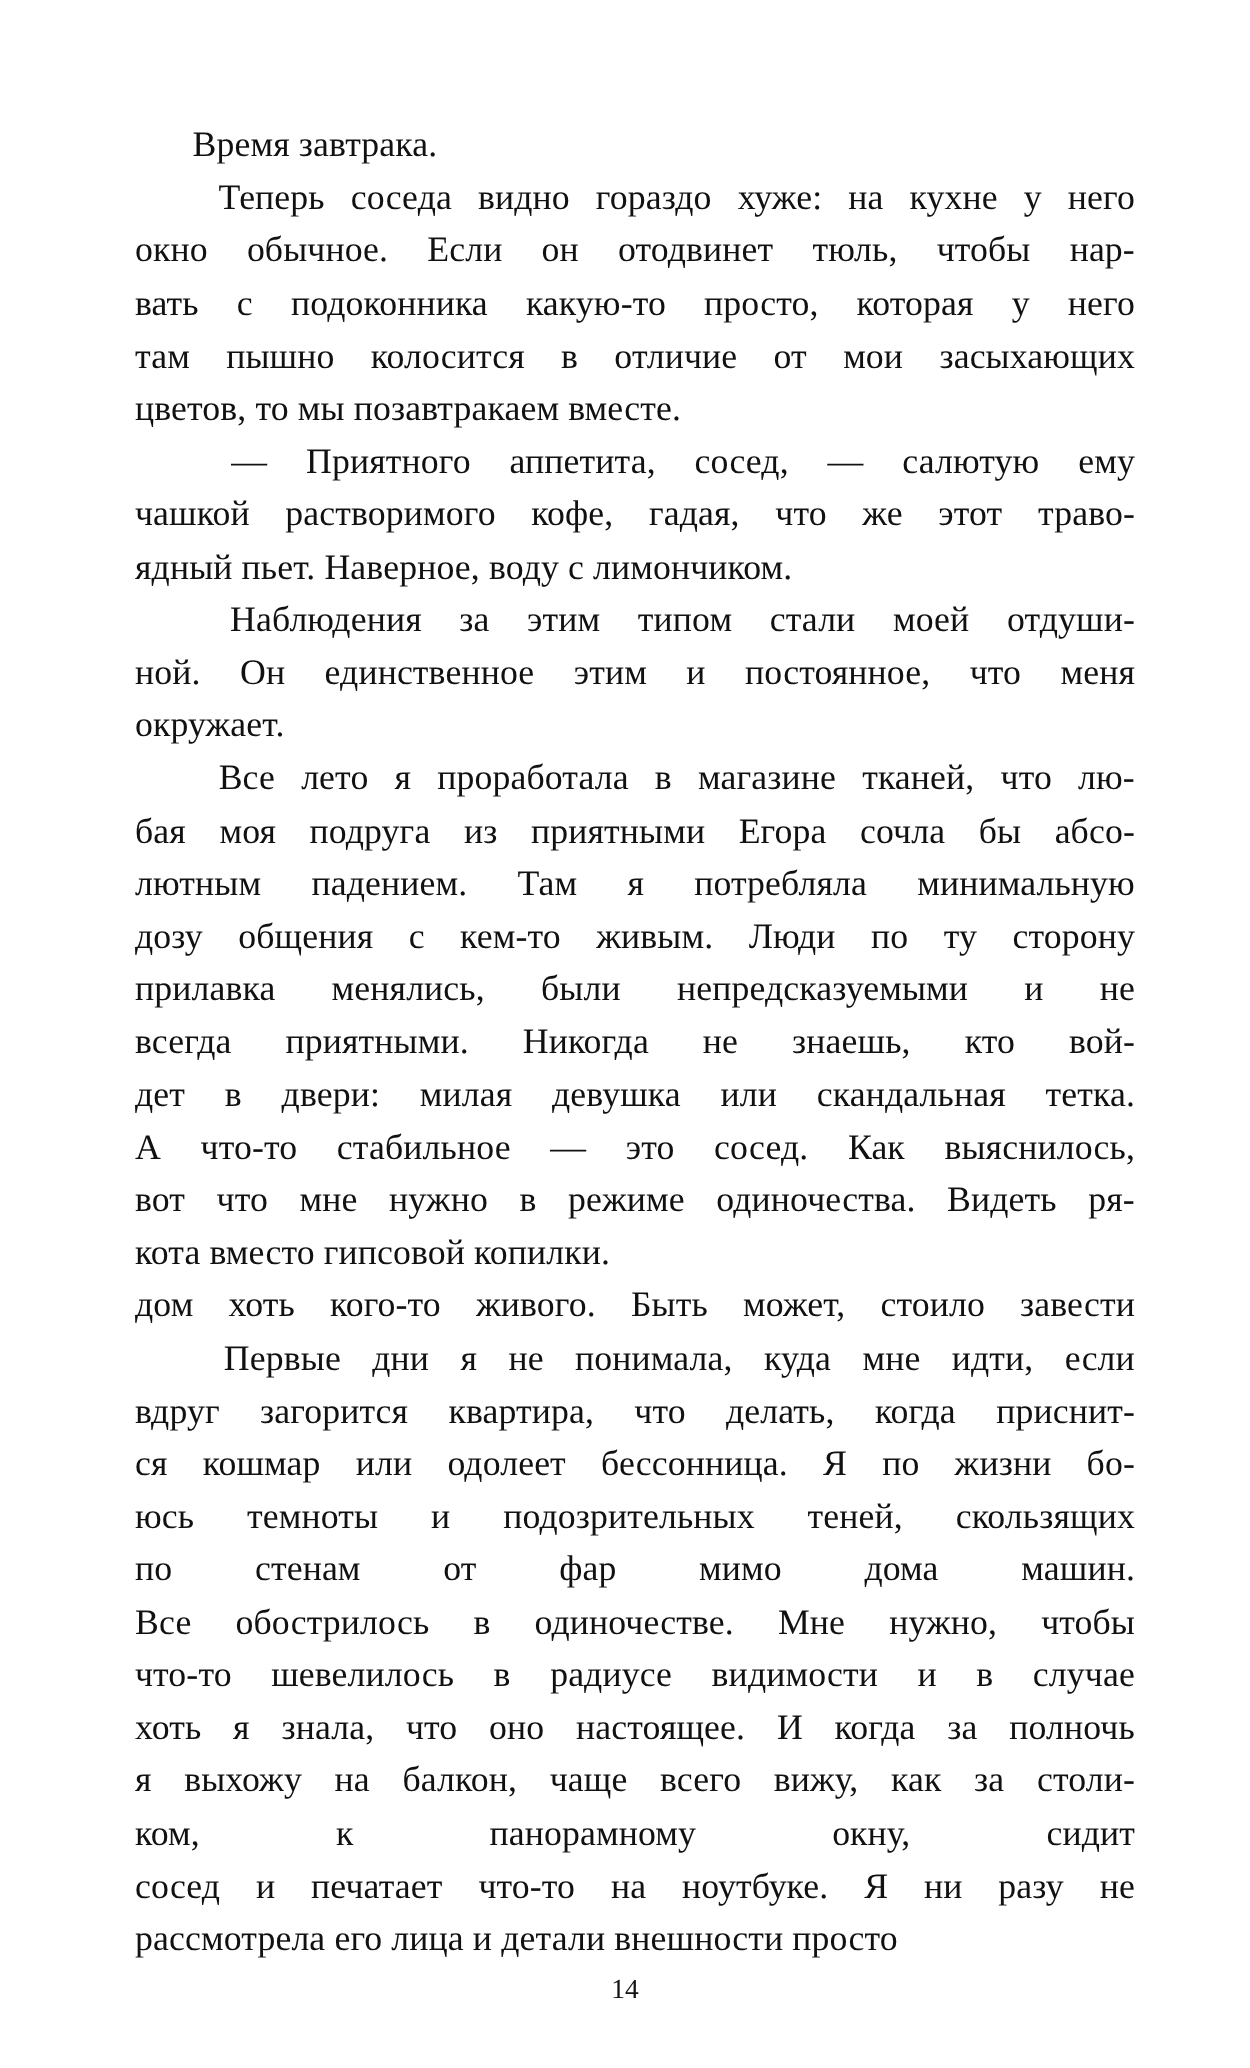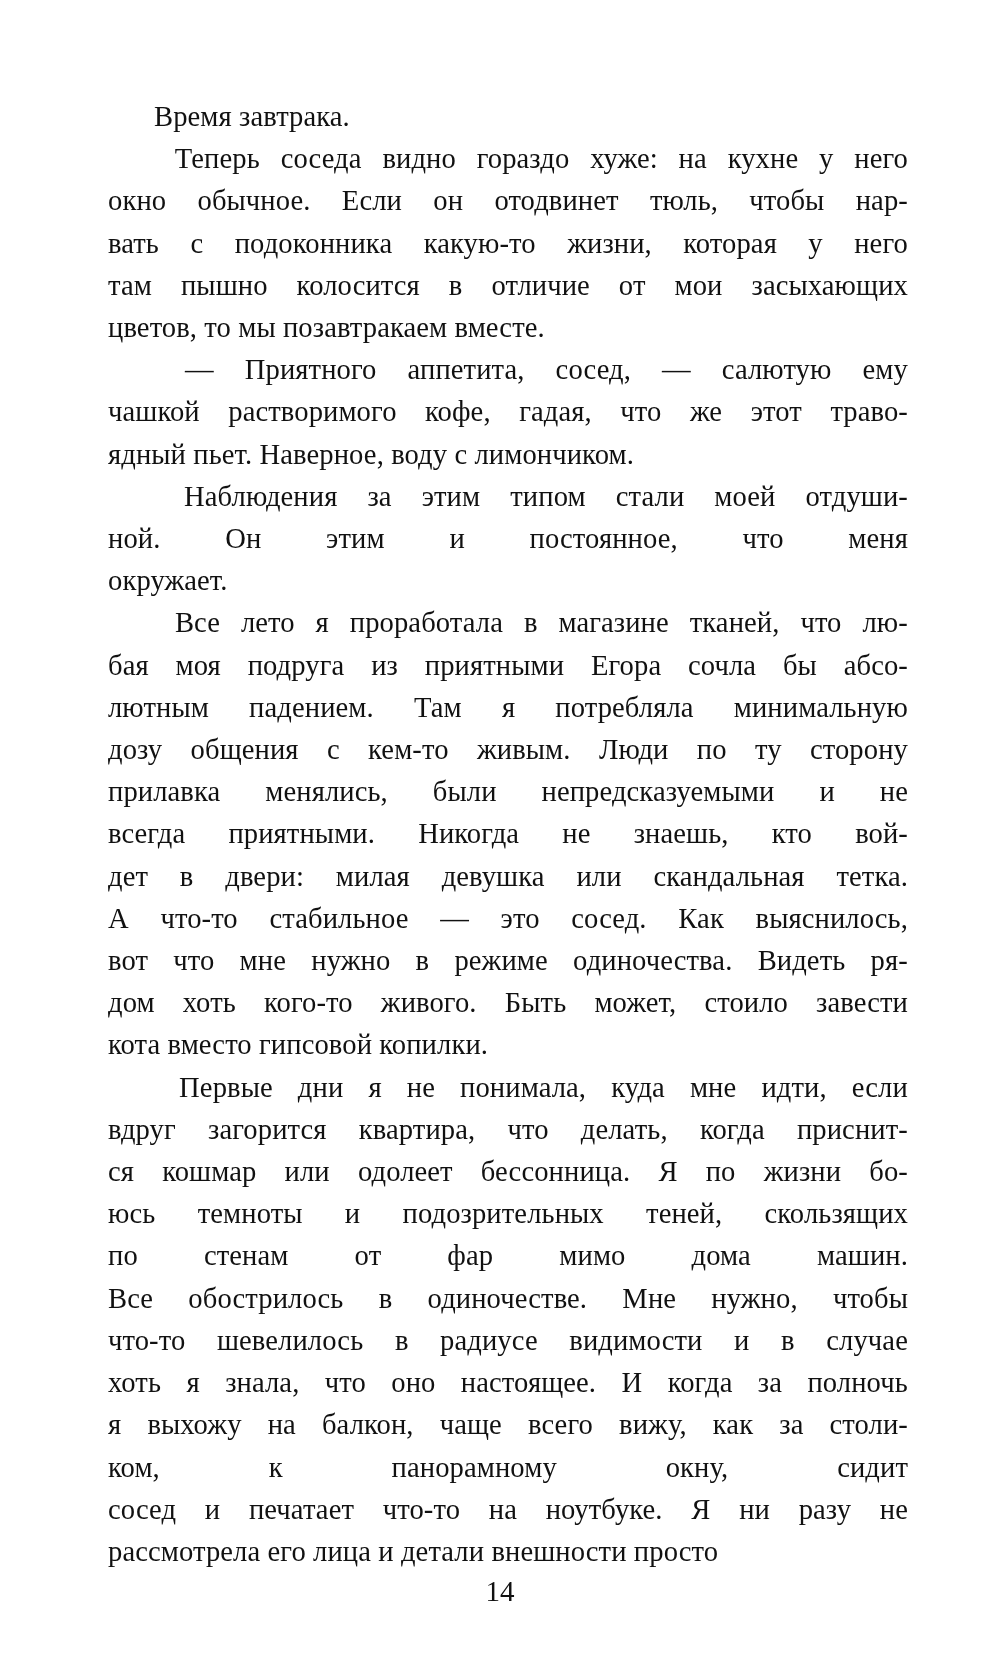--- a/index.html
+++ b/index.html
@@ -61,21 +61,21 @@
     display: inline-block;
     width: 46px;
   }
 
   #page-number {
     position: absolute;
     left: 0;
     right: 0;
     top: 1576px;
     text-align: center;
-    font-size: 29px;
+    font-size: 22px;
     line-height: 30px;
     color: #111111;
     font-family: "Liberation Serif", "DejaVu Serif", serif;
   }
 </style>
 </head>
 <body>
 
 <div id="page">
 
@@ -104,21 +104,21 @@
           <span class="w">отодвинет</span>
           <span class="w">тюль,</span>
           <span class="w">чтобы</span>
           <span class="w">нар-</span>
         </span>
         <span class="line j">
           <span class="w">вать</span>
           <span class="w">с</span>
           <span class="w">подоконника</span>
           <span class="w">какую-то</span>
-          <span class="w">жизни,</span>
+          <span class="w">просто,</span>
           <span class="w">которая</span>
           <span class="w">у</span>
           <span class="w">него</span>
         </span>
         <span class="line j">
           <span class="w">там</span>
           <span class="w">пышно</span>
           <span class="w">колосится</span>
           <span class="w">в</span>
           <span class="w">отличие</span>
@@ -158,20 +158,21 @@
           <span class="w">за</span>
           <span class="w">этим</span>
           <span class="w">типом</span>
           <span class="w">стали</span>
           <span class="w">моей</span>
           <span class="w">отдуши-</span>
         </span>
         <span class="line j">
           <span class="w">ной.</span>
           <span class="w">Он</span>
+          <span class="w">единственное</span>
           <span class="w">этим</span>
           <span class="w">и</span>
           <span class="w">постоянное,</span>
           <span class="w">что</span>
           <span class="w">меня</span>
         </span>
         <span class="line last"><span>окружает.</span></span>
       </p>
       <p class="para">
         <span class="line j">
@@ -257,31 +258,31 @@
           <span class="w">вот</span>
           <span class="w">что</span>
           <span class="w">мне</span>
           <span class="w">нужно</span>
           <span class="w">в</span>
           <span class="w">режиме</span>
           <span class="w">одиночества.</span>
           <span class="w">Видеть</span>
           <span class="w">ря-</span>
         </span>
+        <span class="line last"><span>кота вместо гипсовой копилки.</span></span>
         <span class="line j">
           <span class="w">дом</span>
           <span class="w">хоть</span>
           <span class="w">кого-то</span>
           <span class="w">живого.</span>
           <span class="w">Быть</span>
           <span class="w">может,</span>
           <span class="w">стоило</span>
           <span class="w">завести</span>
         </span>
-        <span class="line last"><span>кота вместо гипсовой копилки.</span></span>
       </p>
       <p class="para">
         <span class="line j">
           <span class="ind-space"></span>
           <span class="w">Первые</span>
           <span class="w">дни</span>
           <span class="w">я</span>
           <span class="w">не</span>
           <span class="w">понимала,</span>
           <span class="w">куда</span>

